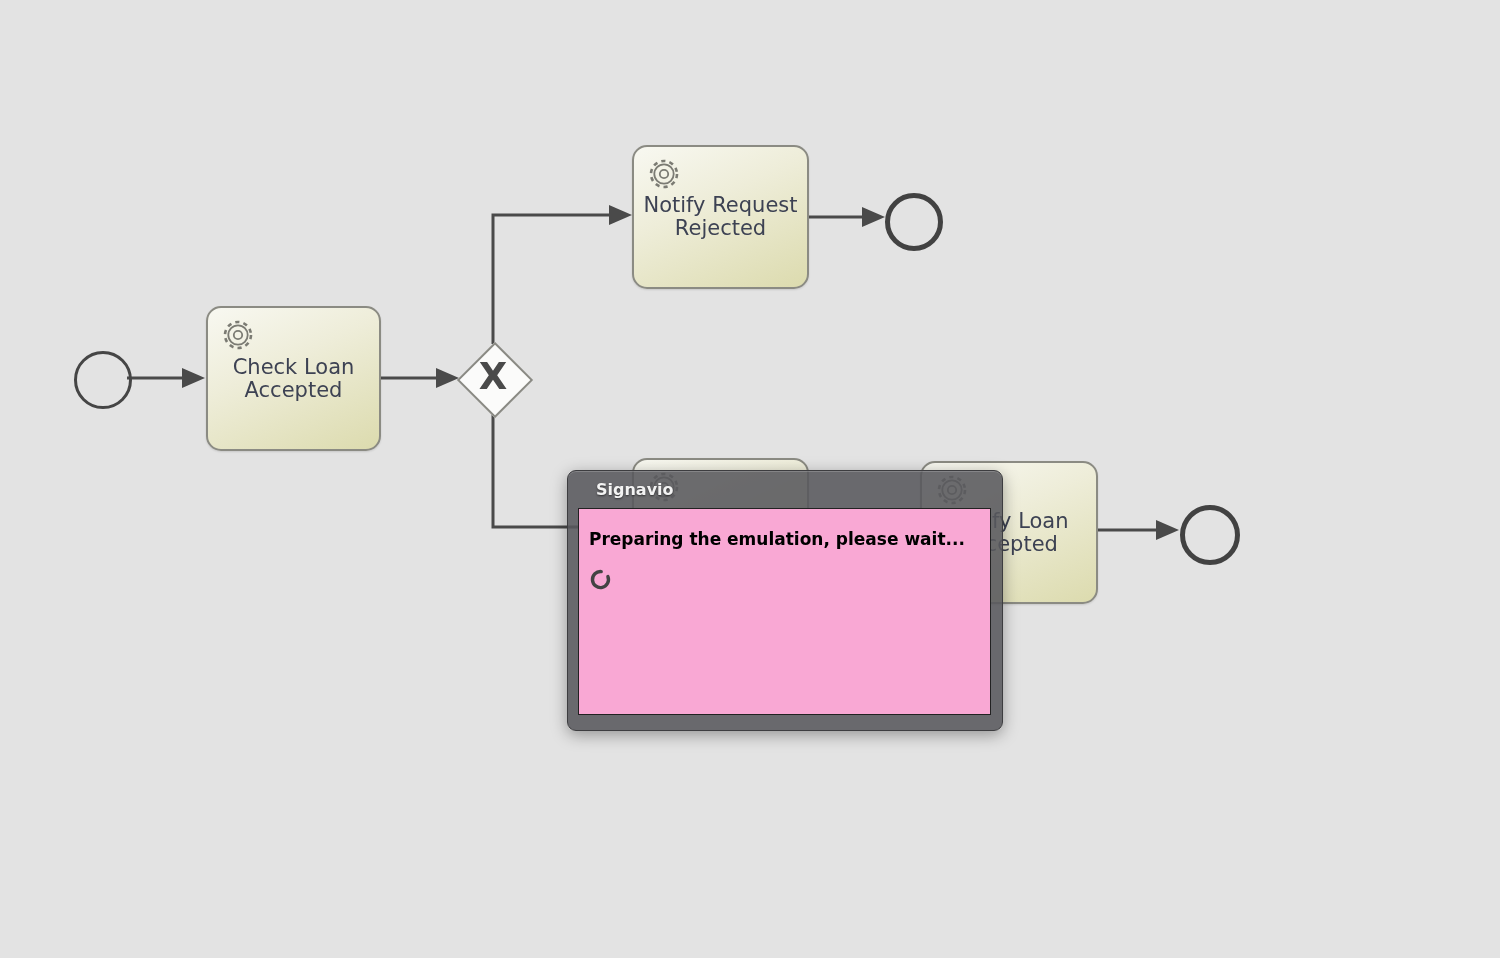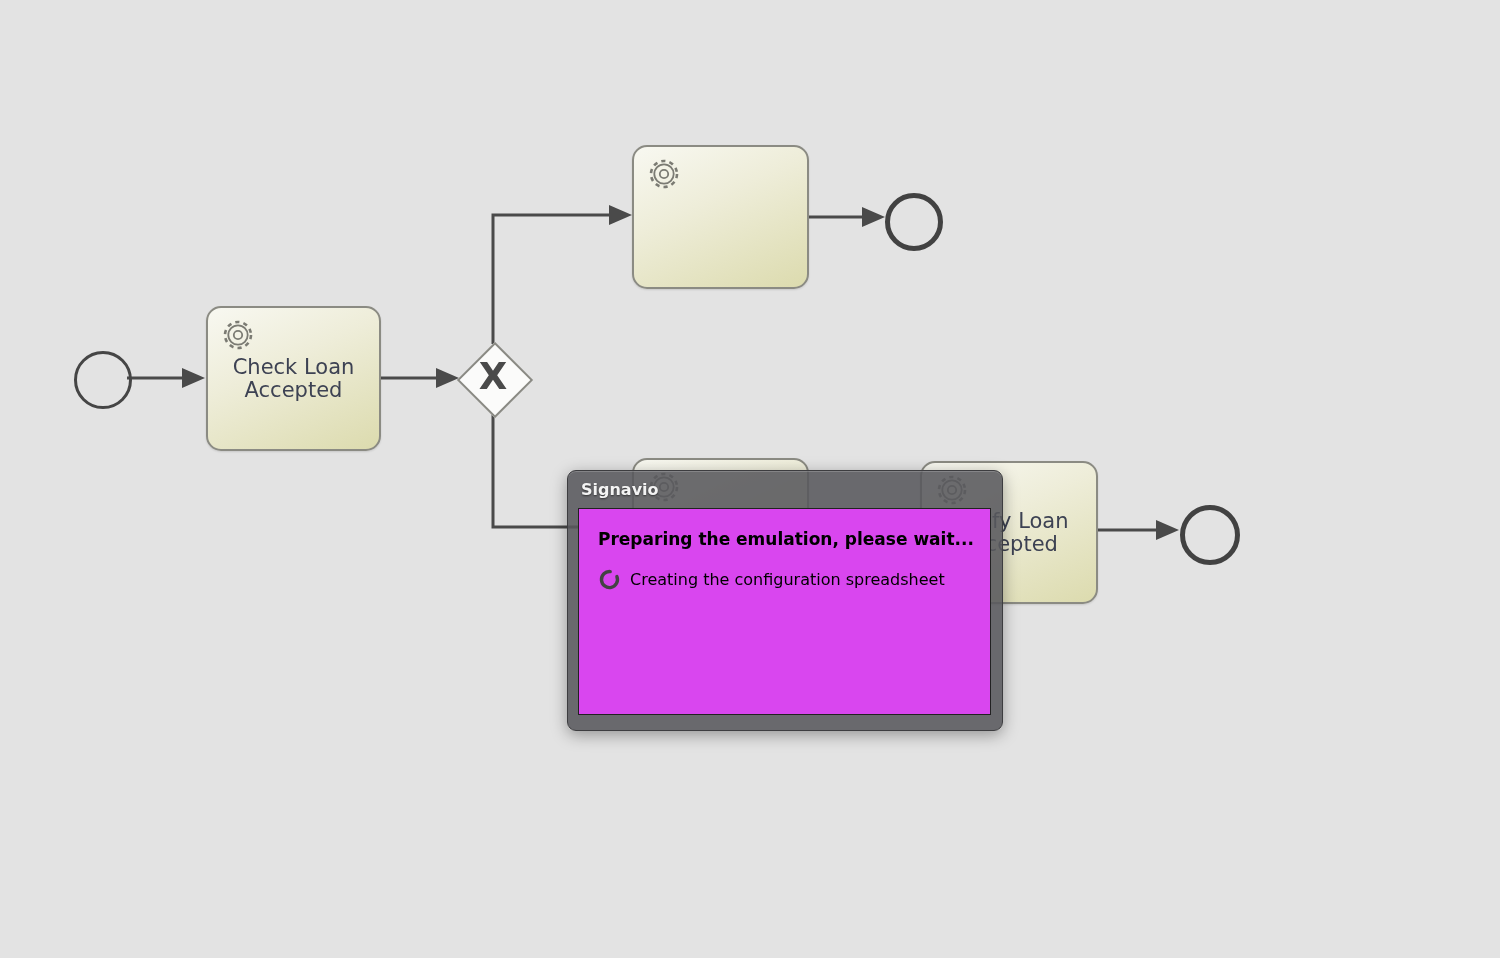--- a/index.html
+++ b/index.html
@@ -43,29 +43,29 @@
 
   
   .dialog{
     position:absolute;left:567px;top:470px;width:436px;height:261px;z-index:10;
     background:rgba(88,88,92,0.88);
     border:1px solid #3d3d40;border-radius:9px;
     box-shadow:0 4px 16px rgba(0,0,0,0.35), inset 0 1px 0 rgba(255,255,255,0.18);
     box-sizing:border-box;
   }
   .dialog-titlebar{
-    height:37px;line-height:38px;padding-left:13px;
+    height:37px;line-height:38px;padding-left:28px;
     font-size:16px;font-weight:bold;color:#f3f3f3;
     text-shadow:0 1px 2px rgba(0,0,0,0.55);
     cursor:default;
   }
   .dialog-body{
     position:absolute;left:10px;right:11px;top:37px;bottom:15px;
-    background:#d946ef;border:1px solid #222222;
-    padding:20px 16px 0 19px;box-sizing:border-box;overflow:hidden;
+    background:#f9a8d4;border:1px solid #222222;
+    padding:20px 16px 0 10px;box-sizing:border-box;overflow:hidden;
   }
   .dialog-heading{font-size:17px;font-weight:bold;color:#000;margin:0 0 2px 0;}
   .step{display:flex;align-items:center;margin-top:19px;font-size:16px;color:#000;}
   .step:first-of-type{margin-top:16px;}
   .step .icon{width:23px;height:23px;margin-right:9px;flex:0 0 auto;}
 </style>
 </head>
 <body>
 
 <div class="canvas">
@@ -119,20 +119,24 @@
   </div>
 
   <div class="task" style="left:632px;top:145px;width:173px;height:140px;">
     <span class="gear">
       <svg viewBox="0 0 40 40" width="40" height="40">
         <circle cx="20" cy="20" r="13" fill="none" stroke="#7b7b73" stroke-width="2.6" stroke-dasharray="4.2 4.1"></circle>
         <circle cx="20" cy="20" r="9.7" fill="none" stroke="#7b7b73" stroke-width="1.8"></circle>
         <circle cx="20" cy="20" r="4.2" fill="none" stroke="#7b7b73" stroke-width="1.8"></circle>
       </svg>
     </span>
+    <div class="task-label">
+      <div>Notify Request</div>
+      <div>Rejected</div>
+    </div>
   </div>
 
   <div class="event end" style="left:885px;top:193px;width:48px;height:48px;"></div>
 
   <div class="task" style="left:632px;top:458px;width:173px;height:140px;">
     <span class="gear">
       <svg viewBox="0 0 40 40" width="40" height="40">
         <circle cx="20" cy="20" r="13" fill="none" stroke="#7b7b73" stroke-width="2.6" stroke-dasharray="4.2 4.1"></circle>
         <circle cx="20" cy="20" r="9.7" fill="none" stroke="#7b7b73" stroke-width="1.8"></circle>
         <circle cx="20" cy="20" r="4.2" fill="none" stroke="#7b7b73" stroke-width="1.8"></circle>
@@ -168,18 +172,17 @@
       <div class="dialog-heading">Preparing the emulation, please wait...</div>
 
 
 
       <div class="step">
         <span class="icon">
           <svg viewBox="0 0 23 23" width="23" height="23">
             <path d="M18.9 8.6 A8 8 0 1 1 12.2 3.6" fill="none" stroke="#434343" stroke-width="3.4" stroke-linecap="round"></path>
           </svg>
         </span>
-        <span>Creating the configuration spreadsheet</span>
       </div>
     </div>
   </div>
 
 </div>
 
 </body></html>

